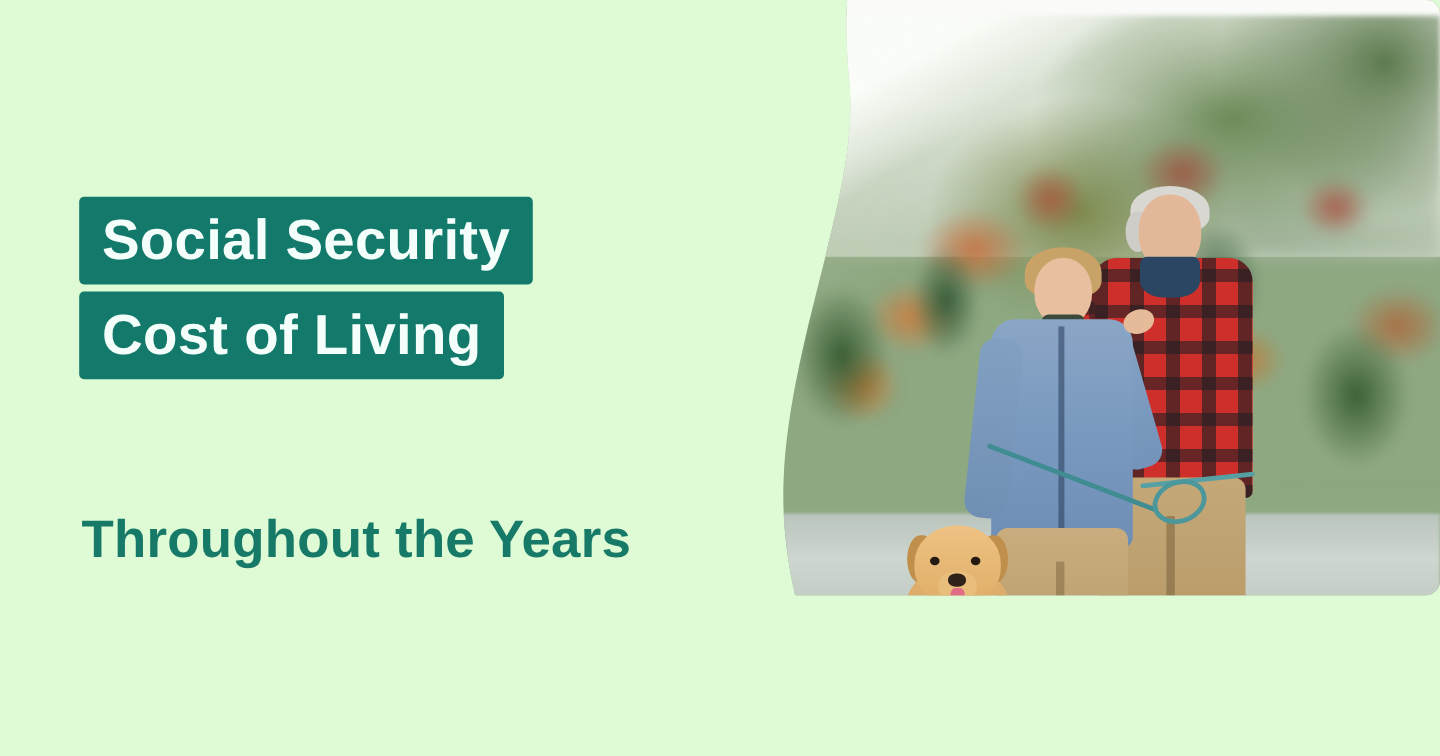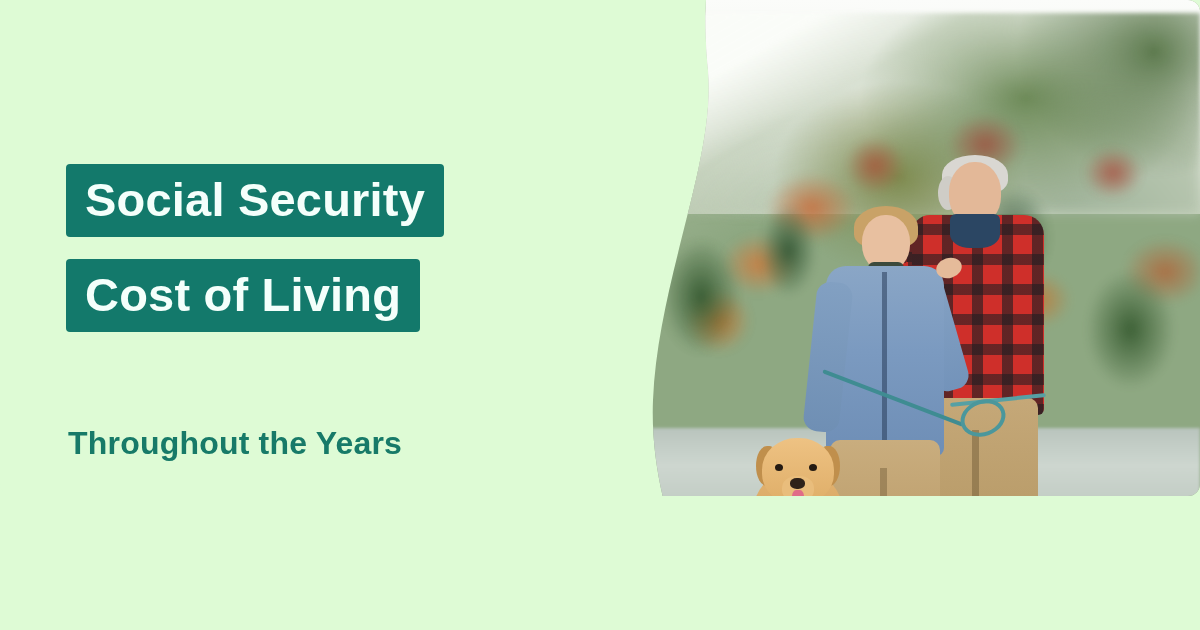--- a/index.html
+++ b/index.html
@@ -280,26 +280,26 @@
     background:#13796b;
     color:#f4fffb;
     font-size:47px;
     font-weight:700;
     letter-spacing:.2px;
     line-height:1;
     padding:12px 19px 14px 19px;
     border-radius:4px;
     white-space:nowrap;
   }
-  .hl-row + .hl-row { margin-top:22px; }
+  .hl-row + .hl-row { margin-top:6px; }
 
   .subtitle {
     position:absolute; left:68px; top:425px;
     color:#177a68;
-    font-size:32px;
+    font-size:44px;
     font-weight:700;
     letter-spacing:.2px;
     white-space:nowrap;
     text-align:center;
   }
 
   .rule-left {
     position:absolute; left:456px; top:571px; width:96px; height:3px;
     background:#cbe8c3; border-radius:2px;
   }

